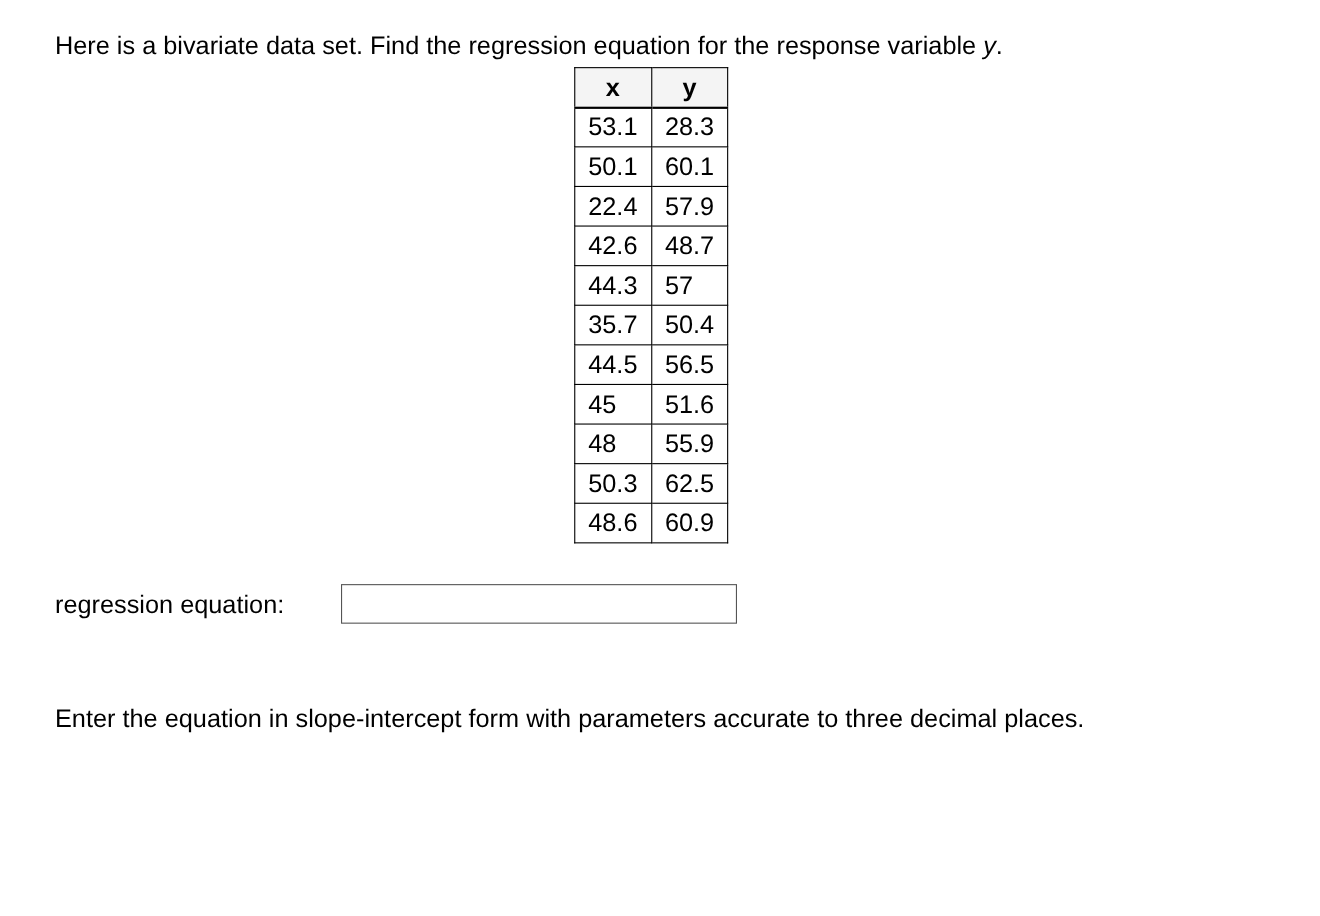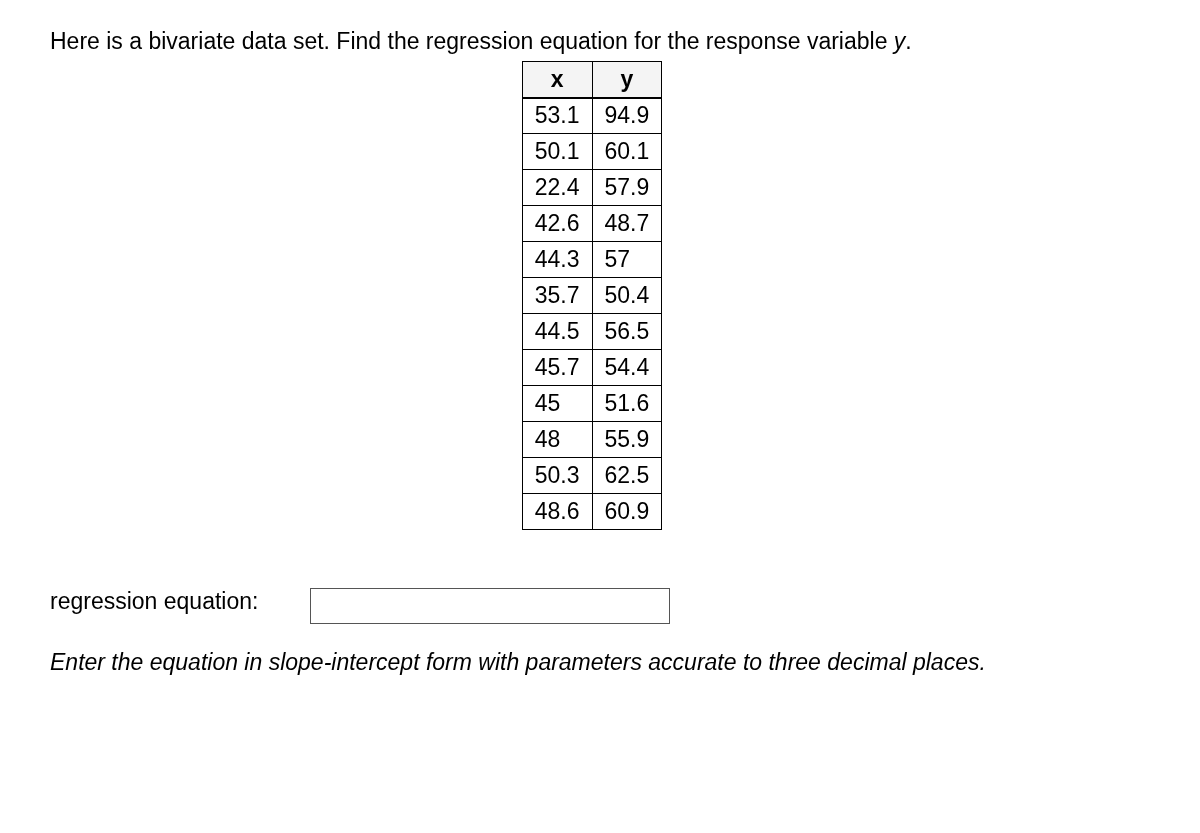--- a/index.html
+++ b/index.html
@@ -35,57 +35,57 @@
   }
   table.data th {
     text-align: center;
     font-weight: bold;
     background: #f4f4f4;
   }
   table.data thead tr th {
     border-bottom: 2px solid #000;
   }
   .answer-row {
-    margin-top: 58px;
+    margin-top: 37px;
     display: flex;
+    align-items: center;
     gap: 36px;
   }
   .answer-label { margin-right: 16px; }
   input[type="text"].answer-box {
     width: 360px;
     height: 36px;
     font-size: 20px;
     border: 1px solid #555;
     padding: 2px 6px;
     box-sizing: border-box;
   }
   .instructions {
-    margin-top: 25px;
-    font-style: italic;
+    margin-top: 73px;
   }
 </style>
 </head>
 <body>
 
 <div class="content">
   <p class="prompt">
     <span>Here is a bivariate data set. Find the regression equation for the response variable </span><span class="ital">y</span><span>.</span>
   </p>
 
   <table class="data">
     <thead>
       <tr>
         <th>x</th>
         <th>y</th>
       </tr>
     </thead>
     <tbody>
       <tr>
           <td>53.1</td>
-          <td>94.9</td>
+          <td>28.3</td>
         </tr>
       <tr>
           <td>50.1</td>
           <td>60.1</td>
         </tr>
       <tr>
           <td>22.4</td>
           <td>57.9</td>
         </tr>
       <tr>
@@ -96,24 +96,20 @@
           <td>44.3</td>
           <td>57</td>
         </tr>
       <tr>
           <td>35.7</td>
           <td>50.4</td>
         </tr>
       <tr>
           <td>44.5</td>
           <td>56.5</td>
-        </tr>
-      <tr>
-          <td>45.7</td>
-          <td>54.4</td>
         </tr>
       <tr>
           <td>45</td>
           <td>51.6</td>
         </tr>
       <tr>
           <td>48</td>
           <td>55.9</td>
         </tr>
       <tr>

